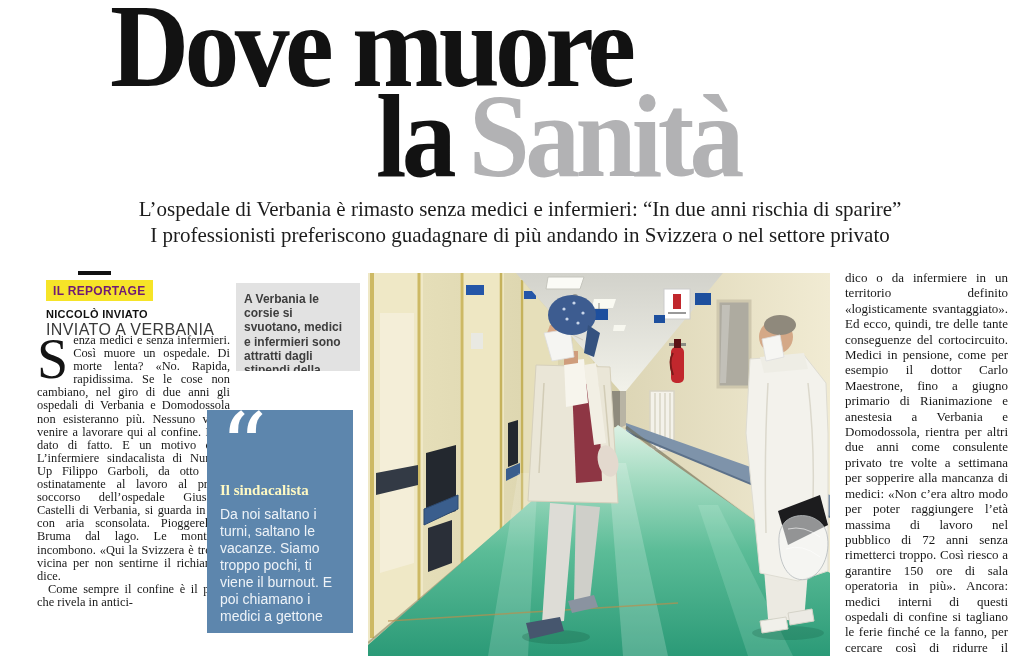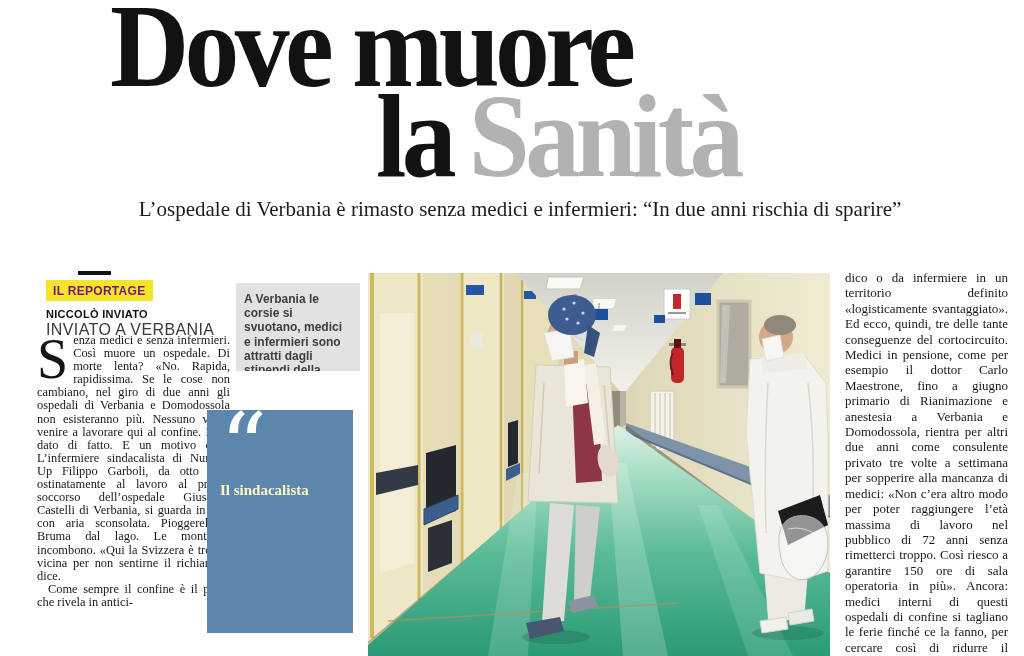--- a/index.html
+++ b/index.html
@@ -92,20 +92,21 @@
 </head>
 <body>
 
 <div class="page">
 
   <div class="hl1">Dove muore</div>
   <div class="hl2"><span>la</span><span class="gray">Sanità</span></div>
 
   <div class="standfirst">
     <div>L’ospedale di Verbania è rimasto senza medici e infermieri: “In due anni rischia di sparire”</div>
+    <div>I professionisti preferiscono guadagnare di più andando in Svizzera o nel settore privato</div>
   </div>
 
   <div class="kicker-dash"></div>
   <div class="kicker">IL REPORTAGE</div>
 
   <div class="byline">
     <div class="author">NICCOLÒ INVIATO</div>
     <div class="role">INVIATO A VERBANIA</div>
   </div>
 
@@ -114,20 +115,21 @@
     <p class="indent">Come sempre il confine è il posto che rivela in antici-</p>
   </div>
 
   <div class="caption-box">
     <span>A Verbania le corsie si svuotano, medici e infermieri sono attratti dagli stipendi della vicina Svizzera</span>
   </div>
 
   <div class="quote-box">
     <span class="quote-mark">“</span>
     <div class="quote-attr">Il sindacalista</div>
+    <div class="quote-text">Da noi saltano i turni, saltano le vacanze. Siamo troppo pochi, ti viene il burnout. E poi chiamano i medici a gettone</div>
 
   </div>
 
   <div class="photo">
     <svg viewBox="0 0 462 383" xmlns="http://www.w3.org/2000/svg">
       <defs>
         <linearGradient id="gFloor" x1="0" y1="383" x2="0" y2="150" gradientUnits="userSpaceOnUse">
           <stop offset="0" stop-color="#2b9a77"></stop>
           <stop offset="0.45" stop-color="#5bbc97"></stop>
           <stop offset="0.78" stop-color="#a8ddc4"></stop>

